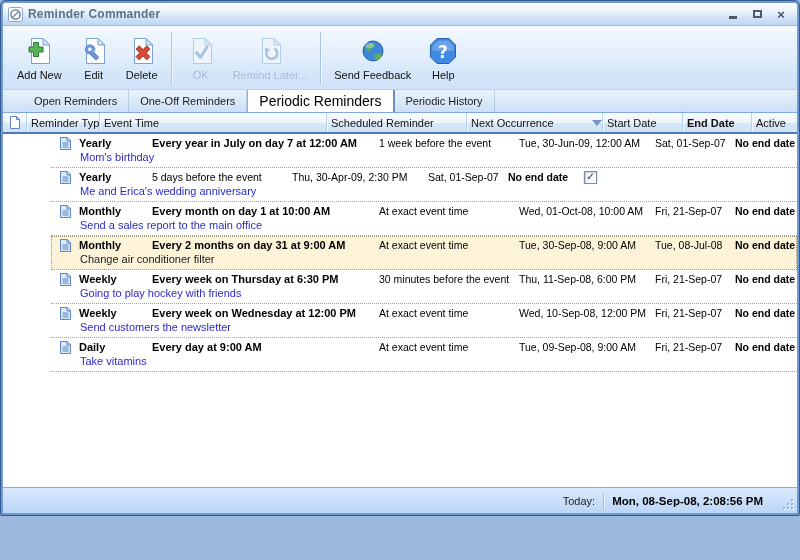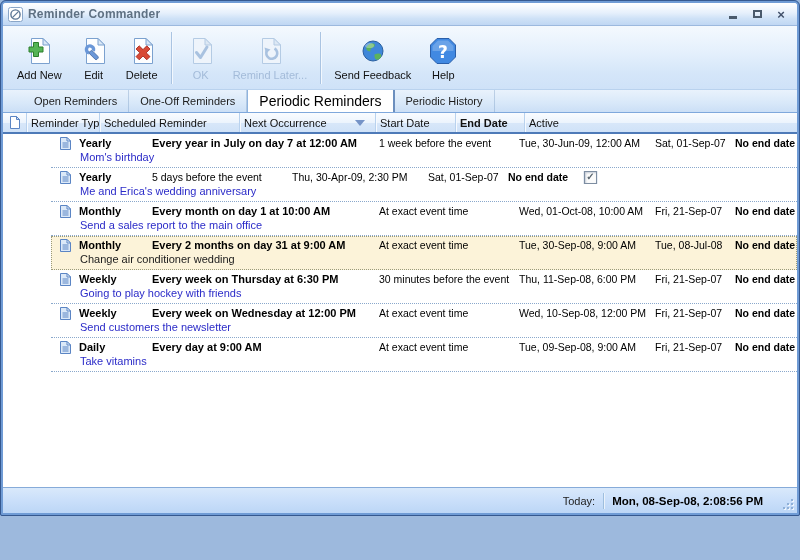--- a/index.html
+++ b/index.html
@@ -61,21 +61,21 @@
   .thead{
     height:21px; flex:0 0 21px; display:flex; align-items:center;
     background:linear-gradient(to bottom,#fafcff 0%,#ecf4fd 50%,#d8e7f9 51%,#cfe2f8 100%);
     border-bottom:2px solid #4e7ab8; font-size:11px; color:#111;
   }
   .th{ height:100%; display:flex; align-items:center; padding-left:4px; border-right:1px solid #b9d2ee; box-shadow:1px 0 0 #f6faff; white-space:nowrap; overflow:hidden; }
   .c-icon{ width:24px; flex:0 0 24px; justify-content:center; padding-left:0; }
   .c-type{ width:73px; flex:0 0 73px; }
   .c-event{ width:227px; flex:0 0 227px; }
   .c-sched{ width:140px; flex:0 0 140px; }
-  .c-next{ width:136px; flex:0 0 136px; }
+  .c-next{ width:136px; flex:0 0 136px;justify-content:space-between; }
   .c-start{ width:80px; flex:0 0 80px; }
   .c-end{ width:69px; flex:0 0 69px;font-weight:bold; }
   .c-active{ flex:1; }
   .sort-arrow{ width:0; height:0; border-left:5px solid transparent; border-right:5px solid transparent; border-top:6px solid #7593c7; margin-left:28px; }
 
   .tbody{ flex:1; overflow:hidden; }
   .trow{ border-bottom:1px dotted #8aa8cc; height:34px; cursor:default;margin-left:48px; }
   .line1{ display:flex; align-items:center; height:17px; font-size:11px; color:#000; padding-top:1px; }
   .cell{ padding-left:4px; white-space:nowrap; overflow:hidden; }
   .cell.b{ font-weight:bold; }
@@ -223,20 +223,21 @@
 
   <div class="content">
     <div class="thead">
       <div class="th c-icon">
         <svg width="10" height="13" viewBox="0 0 10 13">
           <path d="M0.5 0.5 H6.5 L9.5 3.5 V12.5 H0.5 Z" fill="#ffffff" stroke="#5b85c4"></path>
           <path d="M6.5 0.5 V3.5 H9.5 Z" fill="#d7e4f4" stroke="#5b85c4"></path>
         </svg>
       </div>
       <div class="th c-type">Reminder Type</div>
+      <div class="th c-event">Event Time</div>
       <div class="th c-sched">Scheduled Reminder</div>
       <div class="th c-next">
         <span>Next Occurrence</span>
         <span class="sort-arrow"></span>
       </div>
       <div class="th c-start">Start Date</div>
       <div class="th c-end">End Date</div>
       <div class="th c-active" style="border-right:none;">Active</div>
     </div>
 
@@ -335,21 +336,21 @@
           <span class="cell sm c-sched">At exact event time</span>
           <span class="cell sm c-next">Tue, 30-Sep-08, 9:00 AM</span>
           <span class="cell sm c-start">Tue, 08-Jul-08</span>
           <span class="cell sm c-end">No end date</span>
           <span class="cell c-active" style="display:flex;">
               <span class="checkbox">
                 <span class="check" style="visibility: visible;">✓</span>
               </span>
             </span>
         </div>
-        <div class="line2">Change air conditioner wedding</div>
+        <div class="line2">Change air conditioner filter</div>
       </div>
 
       <div class="trow">
         <div class="line1">
           <span class="cell c-icon" style="display:flex;justify-content:center;">
               <svg width="11" height="13" viewBox="0 0 11 13">
                 <path d="M0.5 0.5 H7 L10.5 4 V12.5 H0.5 Z" fill="#dce9f8" stroke="#5b85c4"></path>
                 <path d="M7 0.5 V4 H10.5 Z" fill="#f2f7fd" stroke="#5b85c4"></path>
                 <line x1="2.5" y1="6" x2="8.5" y2="6" stroke="#5b85c4"></line>
                 <line x1="2.5" y1="8" x2="8.5" y2="8" stroke="#5b85c4"></line>

